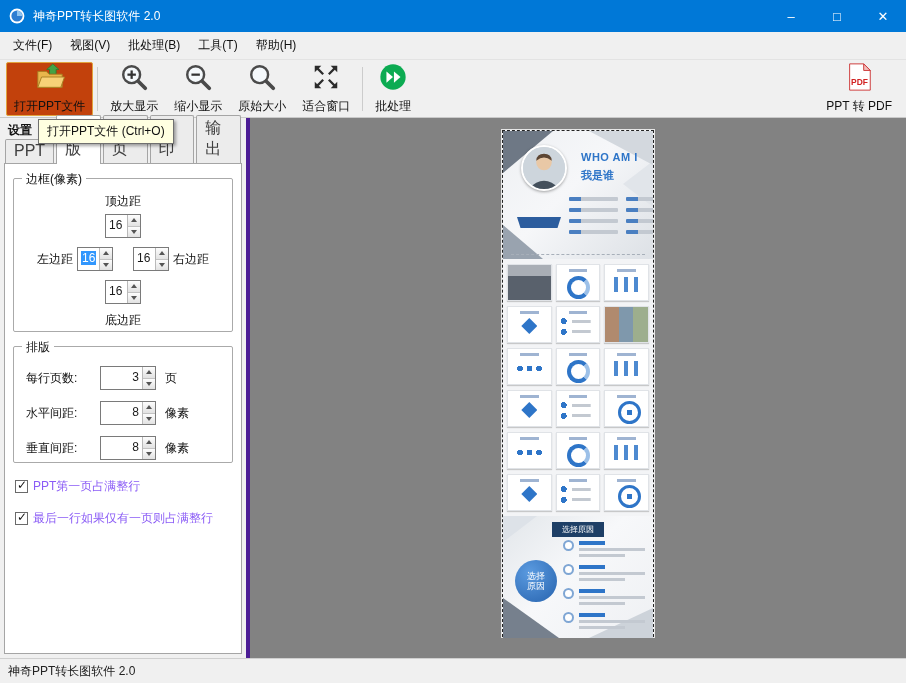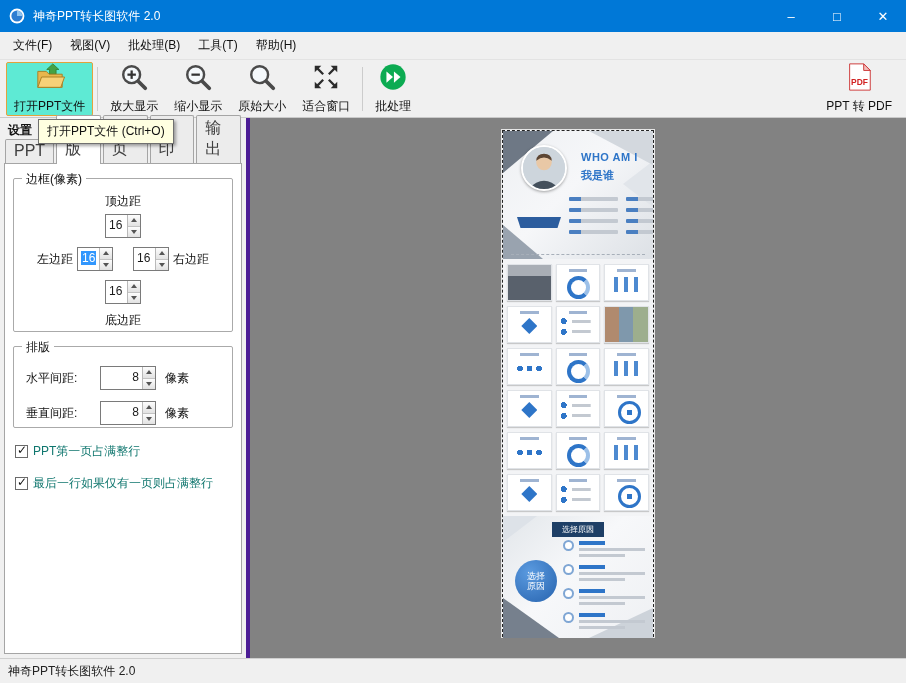--- a/index.html
+++ b/index.html
@@ -15,21 +15,21 @@
   .win-controls { margin-left:auto; display:flex; height:100%; }
   .win-btn { width:46px; height:100%; display:flex; align-items:center; justify-content:center; font-size:13px; color:#fff; }
 
   
   .menubar { height:28px; background:#f0f0f0; display:flex; align-items:center; padding-left:4px; flex:none; border-bottom:1px solid #e3e3e3; }
   .menu-item { padding:5px 9px; color:#111; }
 
   
   .toolbar { height:58px; background:#f0f0f0; display:flex; align-items:center; padding:1px 6px; flex:none; border-bottom:1px solid #c9c9c9; }
   .tb-btn { display:flex; flex-direction:column; align-items:center; justify-content:center; gap:6px; padding:2px 7px; height:54px; border:1px solid transparent; border-radius:2px; }
-  .tb-btn.active { background:#5eead4; border-color:#e2a33c;align-items:center; }
+  .tb-btn.active { background:#c2410c; border-color:#e2a33c;align-items:center; }
   .tb-icon { width:30px; height:30px; display:block; }
   .tb-icon svg { width:30px; height:30px; display:block; }
   .tb-label { font-size:12px; color:#111; white-space:nowrap; }
   .tb-sep { width:1px; height:44px; background:#cccccc; margin:0 4px; flex:none; }
   .tb-spacer { flex:1; }
 
   
   .tooltip { position:absolute; left:38px; top:119px; background:#ffffe1; border:1px solid #707070; padding:3px 8px; font-size:12px; color:#111; box-shadow:2px 2px 3px rgba(0,0,0,.35); z-index:99; white-space:nowrap; }
 
   
@@ -64,21 +64,21 @@
   .sbtn.up::after { border-bottom:4px solid #555; }
   .sbtn.down::after { border-top:4px solid #555; }
 
   .lay-row { display:flex; align-items:center; margin:11px 4px 0; }
   .llbl { width:74px; color:#111; flex:none; }
   .unit { margin-left:9px; color:#111; }
 
   .opt { display:flex; align-items:center; gap:5px; margin:15px 10px 0; }
   .checkbox { width:13px; height:13px; border:1px solid #6a6a6a; background:#fff; position:relative; flex:none; }
   .checkbox.checked::after { content:"✓"; position:absolute; left:1px; top:-3px; font-size:12px; font-weight:bold; color:#111; }
-  .opt-label { color:#0f766e; }
+  .opt-label { color:#8b5cf6; }
 
   
   .preview { flex:1; background:#828282; overflow:hidden; }
   .longimg { width:152px; height:507px; margin:12px auto 0; background:#f7f8fa; border:1px dashed #222; box-shadow:0 0 0 1px #e6e6e6; position:relative; display:flex; flex-direction:column; }
 
   
   .slide1 { height:128px; flex:none; position:relative; background:linear-gradient(135deg,#eef0f3 0%,#f6f7f9 45%,#dde1e6 100%); overflow:hidden; }
   .slide1::before { content:""; position:absolute; left:0; top:0; width:50px; height:42px; background:#6e7885; clip-path:polygon(0 0,100% 0,0 100%); }
   .slide1::after { content:""; position:absolute; right:0; top:0; width:64px; height:34px; background:#d3d8de; clip-path:polygon(0 0,100% 0,100% 100%); }
   .shard { position:absolute; }
@@ -305,20 +305,31 @@
             </span>
           </div>
           <div class="bg-row mt8">
               <span class="bg-lbl">底边距</span>
             </div>
         </div>
 
         <div class="group">
           <span class="group-title">排版</span>
           <div class="lay-row">
+            <span class="llbl">每行页数:</span>
+            <span class="spin wide">
+              <span class="val">3</span>
+              <span class="btns">
+                <span class="sbtn up"></span>
+                <span class="sbtn down"></span>
+              </span>
+            </span>
+            <span class="unit">页</span>
+          </div>
+          <div class="lay-row">
             <span class="llbl">水平间距:</span>
             <span class="spin wide">
               <span class="val">8</span>
               <span class="btns">
                 <span class="sbtn up"></span>
                 <span class="sbtn down"></span>
               </span>
             </span>
             <span class="unit">像素</span>
           </div>

